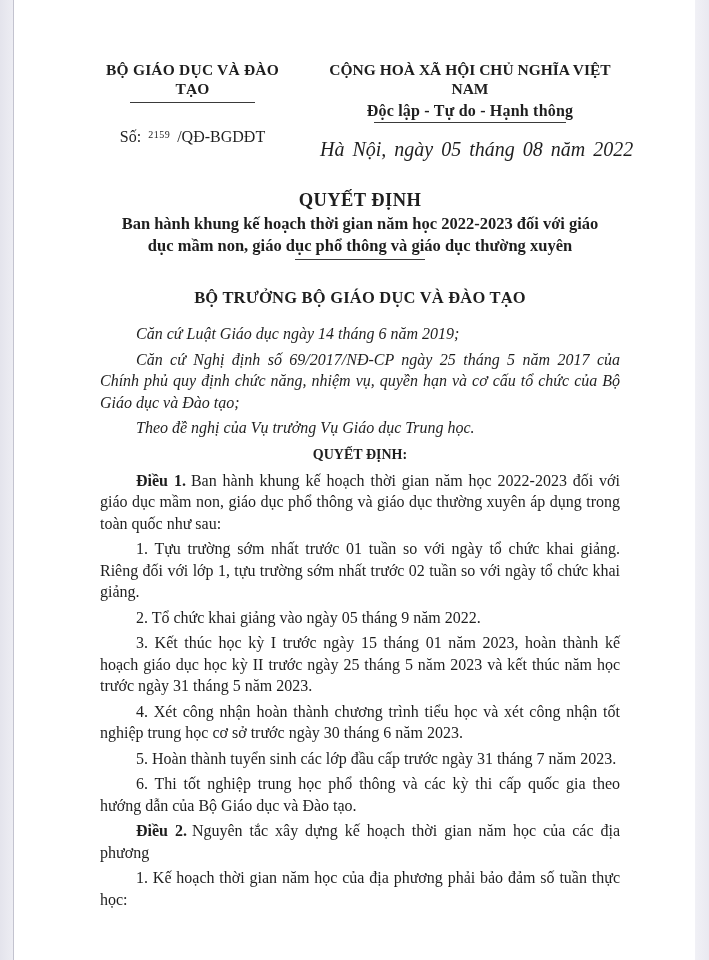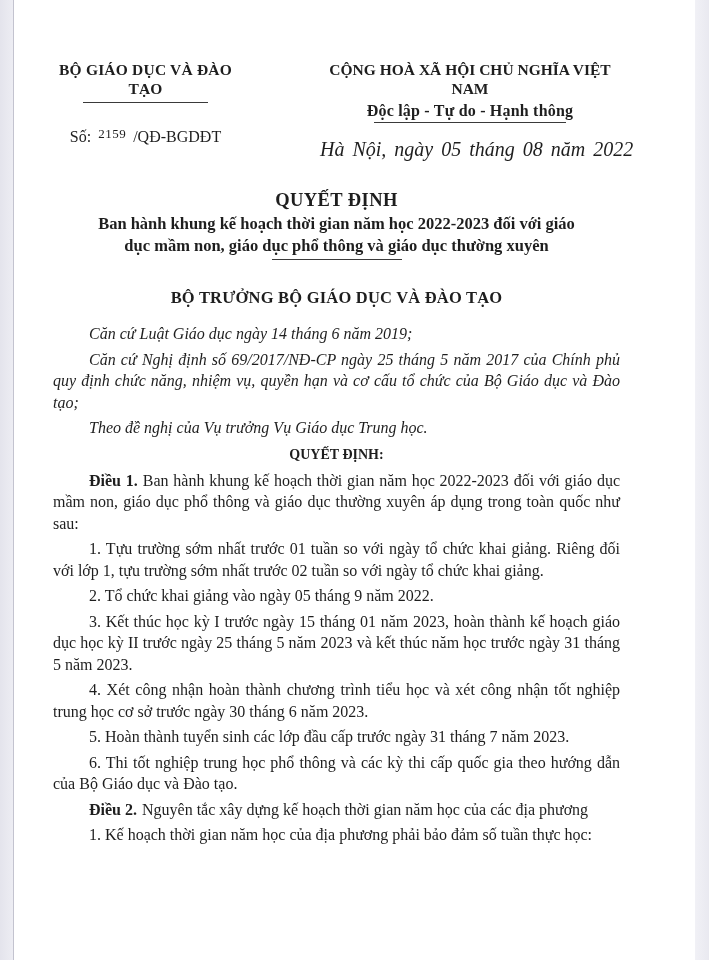--- a/index.html
+++ b/index.html
@@ -19,31 +19,31 @@
   }
   .edge-right {
     position: absolute; right: 0; top: 0; width: 14px; height: 100%;
     background: linear-gradient(to left, #e9e9f0, #f1f1f6);
     border-left: 1px solid #c9c9d4;
   }
   .sheet {
     position: absolute; left: 14px; top: 0; width: 681px; height: 960px;
     background: #ffffff;
     box-sizing: border-box;
-    padding: 60px 75px 0 39px;
+    padding: 60px 75px 0 86px;
   }
   
   .hdr { display: flex; justify-content: space-between; align-items: flex-start; }
   .hdr-left { width: 185px; text-align: center; }
   .hdr-right { width: 300px; text-align: center; }
   .org { font-weight: bold; font-size: 15.5px; line-height: 19px; letter-spacing: .2px; }
   .rule { border-top: 1.6px solid #3a3a3a; height: 0; }
   .org-rule { width: 125px; margin: 4px auto 0; }
   .doc-num { margin-top: 25px; font-size: 16px; white-space: nowrap; }
-  .doc-num .num-value { position: relative; top: -4px; font-size: 13px; letter-spacing: .5px; padding: 0 3px; text-align: center; }
+  .doc-num .num-value { position: relative; top: -4px; font-size: 10px; letter-spacing: .5px; padding: 0 3px; text-align: center; }
   .country { font-weight: bold; font-size: 15.5px; line-height: 19px; }
   .motto { font-weight: bold; font-size: 16px; line-height: 17px; margin-top: 4px; letter-spacing: .2px; }
   .motto-rule { width: 192px; margin: 3px auto 0; }
   .place-date { margin-top: 15px; font-style: italic; font-size: 20px; word-spacing: 3px; white-space: nowrap; }
   
   .doc-title { margin-top: 28px; text-align: center; font-weight: bold; font-size: 18.5px; line-height: 22px; letter-spacing: .4px; }
   .doc-subtitle { margin: 2px auto 0; text-align: center; font-weight: bold; font-size: 16.5px; line-height: 22px; max-width: 505px; }
   .subtitle-rule { width: 130px; margin: 2px auto 0; }
   .issuer { margin-top: 28px; text-align: center; font-weight: bold; font-size: 16.5px; line-height: 20px; letter-spacing: .2px; }
   

